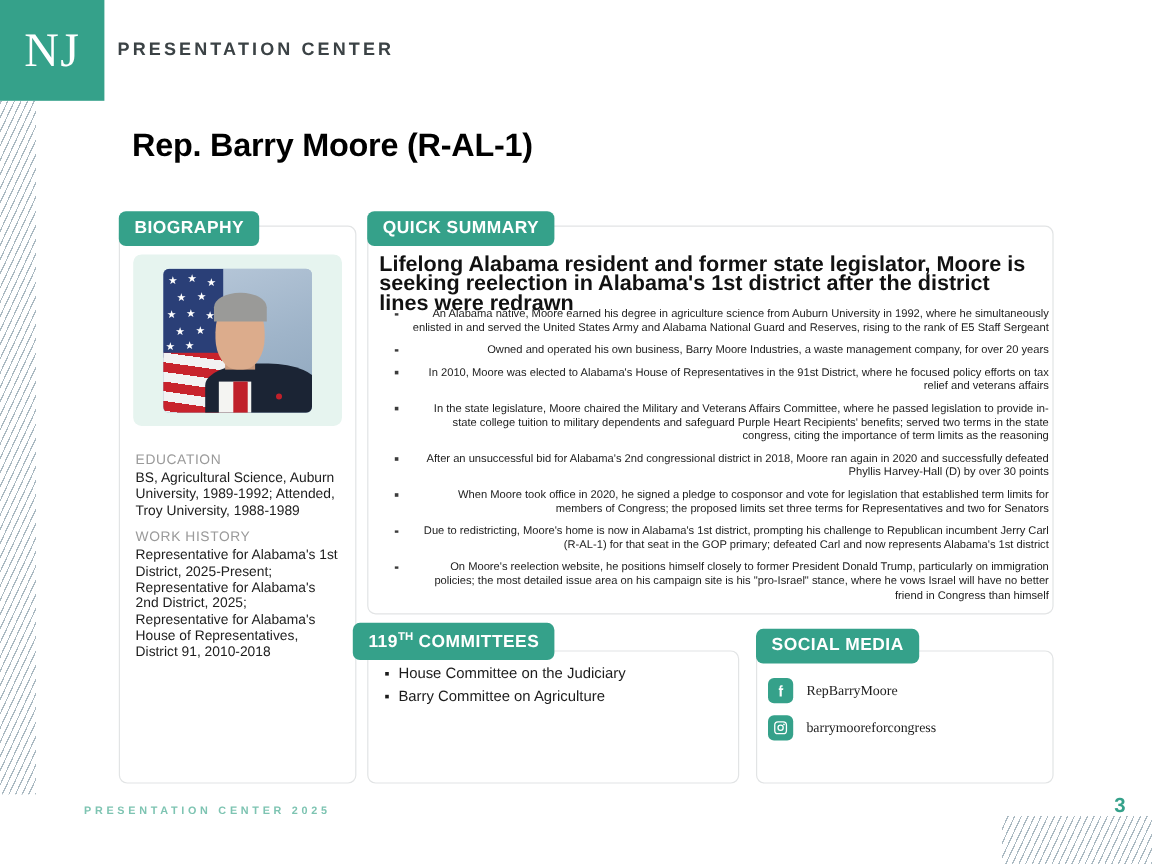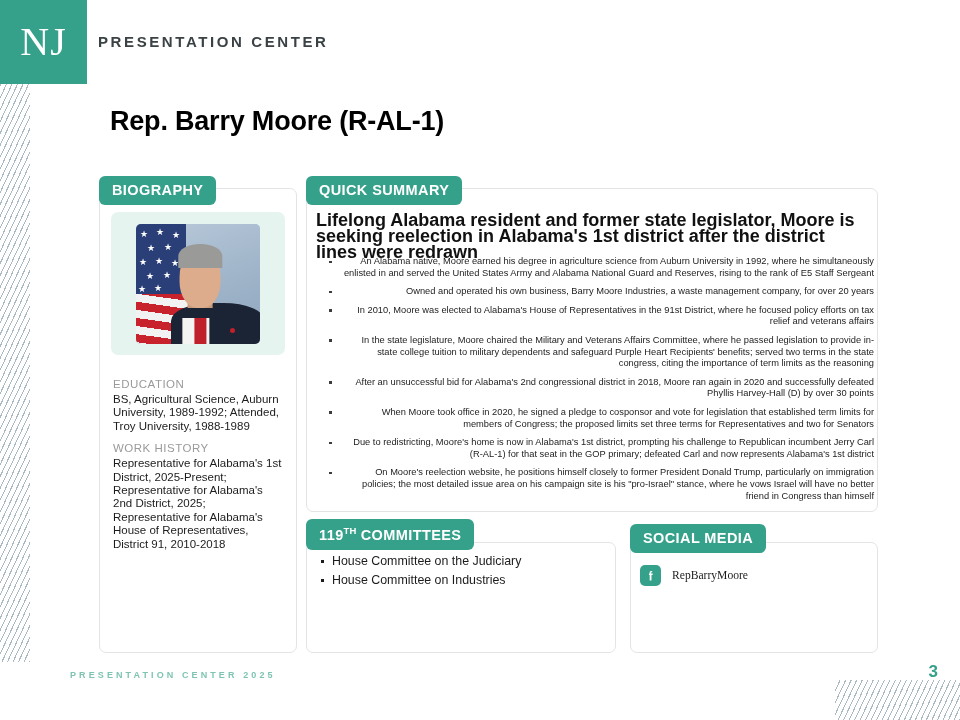--- a/index.html
+++ b/index.html
@@ -87,21 +87,21 @@
   .qs-list{position:absolute;left:318px;top:252px;width:552px;margin:4px;padding:0;list-style:none;text-align:right;}
   .qs-list li{
     position:relative;padding-left:20px;margin-bottom:7px;
     font-size:9.3px;color:#1c1c1c;line-height:11.6px;
   }
   .qs-list li::before{
     content:"";position:absolute;left:7px;top:4.5px;width:2.5px;height:2.5px;background:#3c3c3c;
   }
   
   #com-card{left:306px;top:542px;width:310px;height:111px;}
-  #com-pill{left:306px;top:519px;}
+  #com-pill{left:294px;top:519px;}
   .com-list{position:absolute;left:318px;top:552px;width:288px;margin:0;padding:0;list-style:none;}
   .com-list li{position:relative;padding-left:14px;font-size:12.4px;color:#1c1c1c;line-height:19px;}
   .com-list li::before{content:"";position:absolute;left:3px;top:8px;width:3px;height:3px;background:#1c1c1c;}
   
   #soc-card{left:630px;top:542px;width:248px;height:111px;}
   #soc-pill{left:630px;top:524px;}
   .soc-rows{position:absolute;left:640px;top:560px;width:230px;font-family:Liberation Serif, serif;}
   .soc-row{display:flex;align-items:center;height:31px;}
   .soc-ico{
     width:21px;height:21px;border-radius:5px;background:#35a18a;
@@ -180,30 +180,40 @@
     <li>After an unsuccessful bid for Alabama's 2nd congressional district in 2018, Moore ran again in 2020 and successfully defeated Phyllis Harvey-Hall (D) by over 30 points</li>
     <li>When Moore took office in 2020, he signed a pledge to cosponsor and vote for legislation that established term limits for members of Congress; the proposed limits set three terms for Representatives and two for Senators</li>
     <li>Due to redistricting, Moore's home is now in Alabama's 1st district, prompting his challenge to Republican incumbent Jerry Carl (R-AL-1) for that seat in the GOP primary; defeated Carl and now represents Alabama's 1st district</li>
     <li>On Moore's reelection website, he positions himself closely to former President Donald Trump, particularly on immigration policies; the most detailed issue area on his campaign site is his "pro-Israel" stance, where he vows Israel will have no better friend in Congress than himself</li>
   </ul>
 
 <div class="card" id="com-card"></div>
 <div class="pill" id="com-pill"><span>119</span><sup>TH</sup>&nbsp;<span>COMMITTEES</span></div>
 <ul class="com-list" id="com-list">
     <li>House Committee on the Judiciary</li>
-    <li>House Committee on Industries</li>
+    <li>Barry Committee on Agriculture</li>
   </ul>
 
 <div class="card" id="soc-card"></div>
 <div class="pill" id="soc-pill">SOCIAL MEDIA</div>
 <div class="soc-rows" id="soc-rows">
     <div class="soc-row">
       <span class="soc-ico">
         <svg width="13" height="13" viewBox="0 0 24 24">
           <path fill="#fff" d="M15.2 8.3h-2.1V6.9c0-.6.4-.8.7-.8h1.3V3.6h-1.9c-2.2 0-2.7 1.6-2.7 2.7v2h-1.3v2.6h1.3V21h3.3v-10.1h2.1l.3-2.6z"></path>
         </svg>
       </span>
       <span class="soc-handle">RepBarryMoore</span>
     </div>
+    <div class="soc-row">
+      <span class="soc-ico">
+        <svg width="13" height="13" viewBox="0 0 24 24">
+          <rect x="3" y="3" width="18" height="18" rx="5" fill="none" stroke="#fff" stroke-width="2"></rect>
+          <circle cx="12" cy="12" r="4" fill="none" stroke="#fff" stroke-width="2"></circle>
+          <circle cx="17.2" cy="6.8" r="1.3" fill="#fff"></circle>
+        </svg>
+      </span>
+      <span class="soc-handle">barrymooreforcongress</span>
+    </div>
   </div>
 
 <div class="footer-text">PRESENTATION CENTER 2025</div>
 <div class="page-num">3</div>
 
 </body></html>

